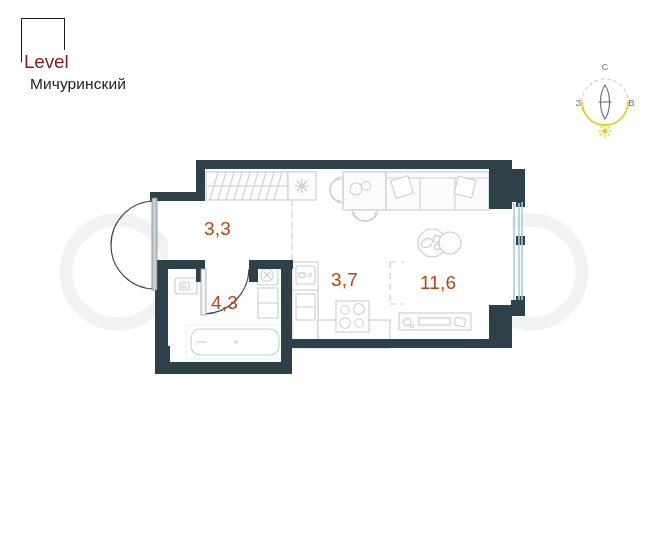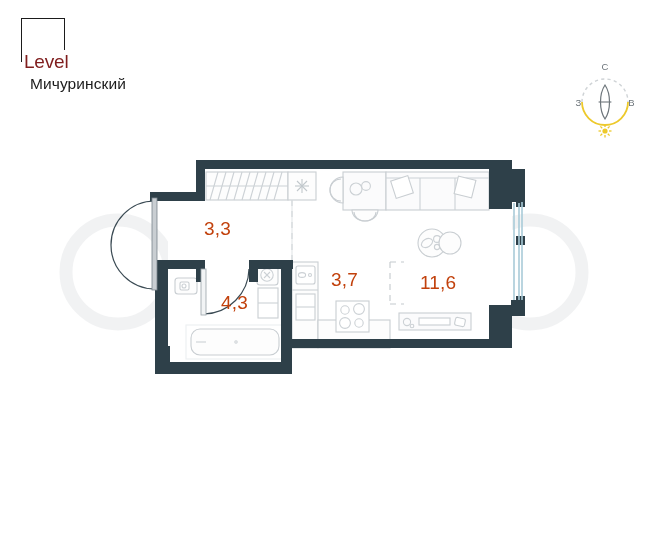--- a/index.html
+++ b/index.html
@@ -86,21 +86,21 @@
   
   .area-label {
     position: absolute;
     font-size: 19px;
     font-weight: 400;
     color: #c2410c;
     white-space: nowrap;
     letter-spacing: 0.2px;
   }
   .lbl-hall  { left: 204px; top: 218px; }
-  .lbl-bath  { left: 221px; top: 292px; }
+  .lbl-bath  { left: 211px; top: 292px; }
   .lbl-kit   { left: 331px; top: 262px; margin-top: 7px; }
   .lbl-liv   { left: 420px; top: 272px; }
 
   
   .watermark {
     position: absolute;
     left: 0;
     top: 0;
     width: 648px;
     height: 540px;

